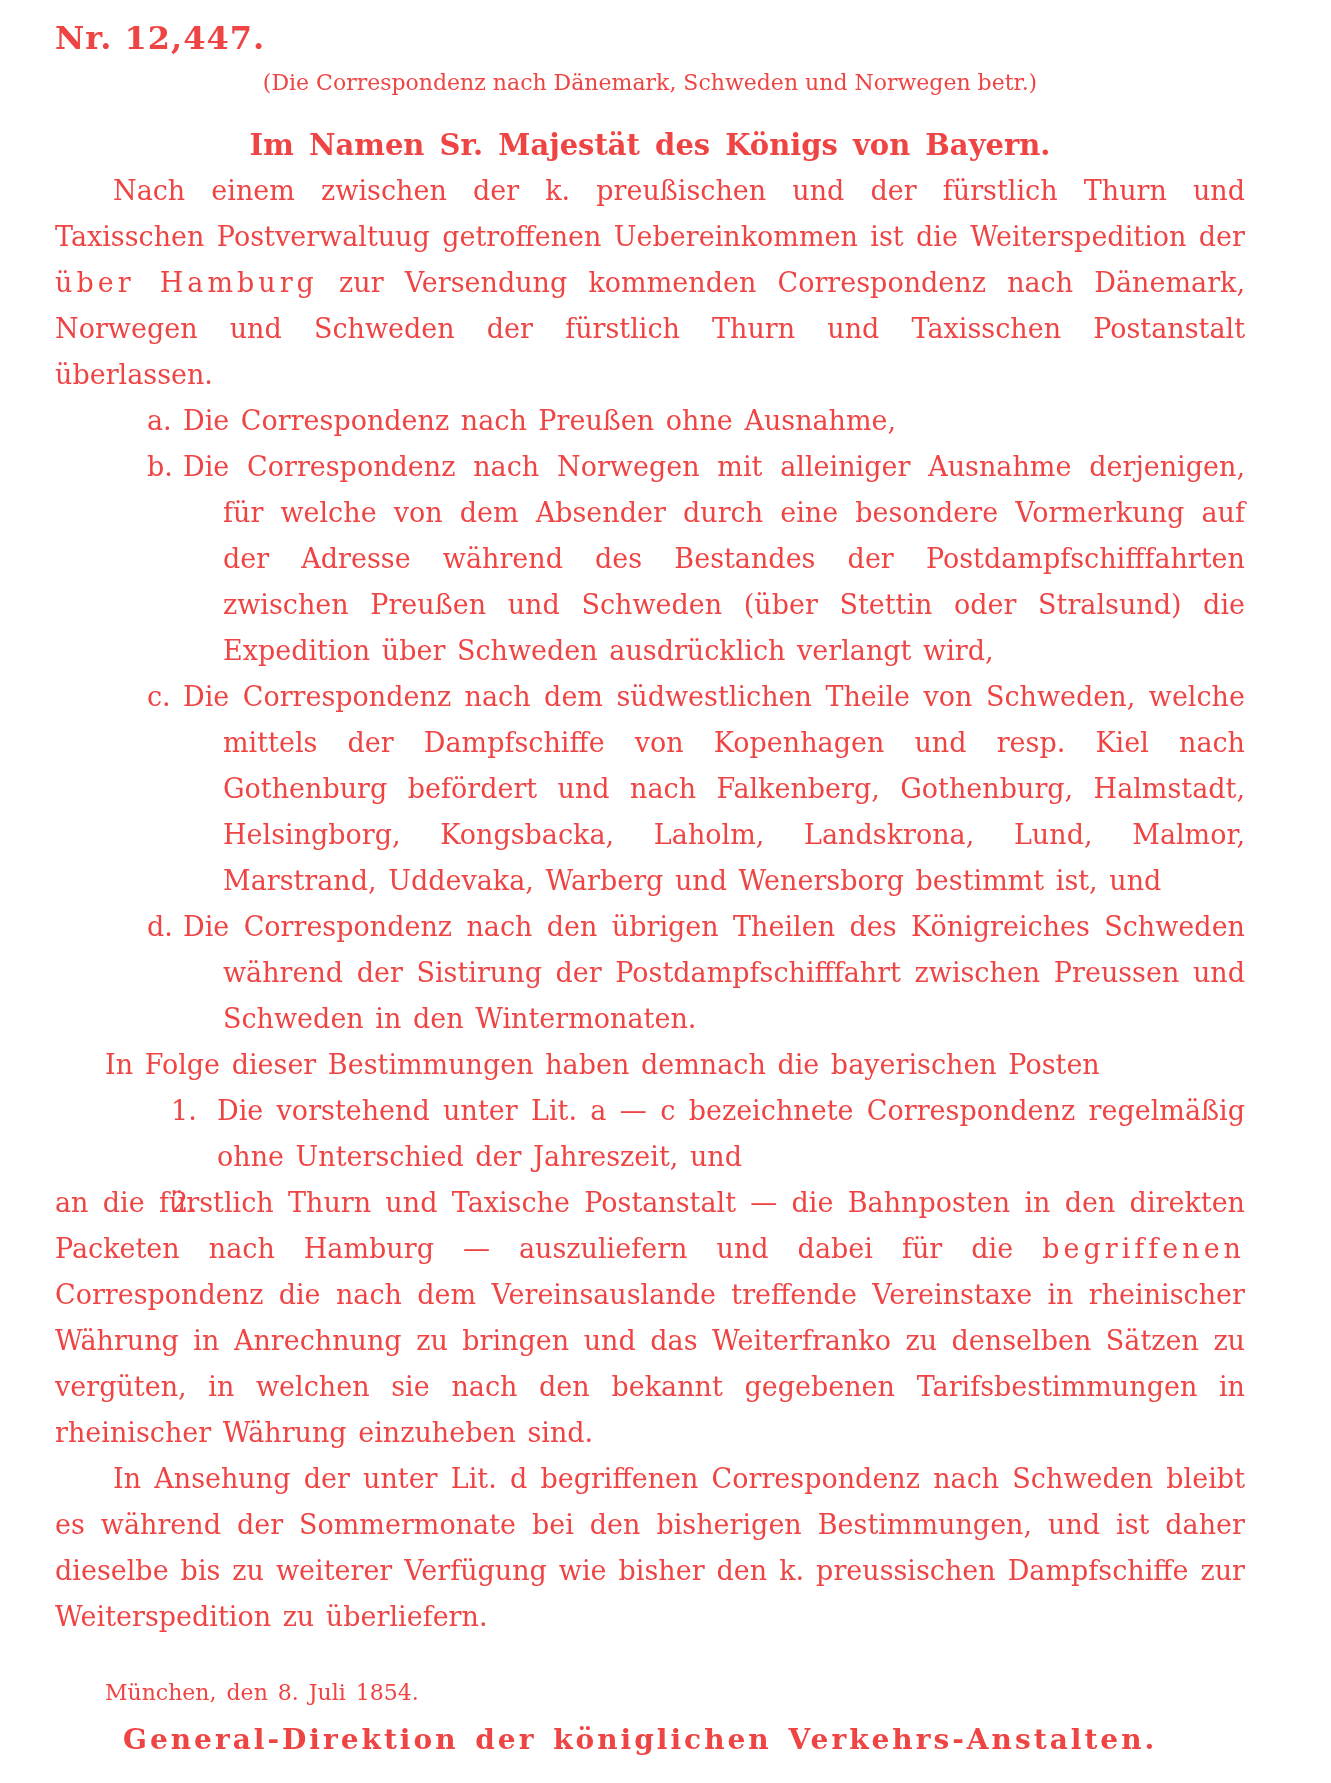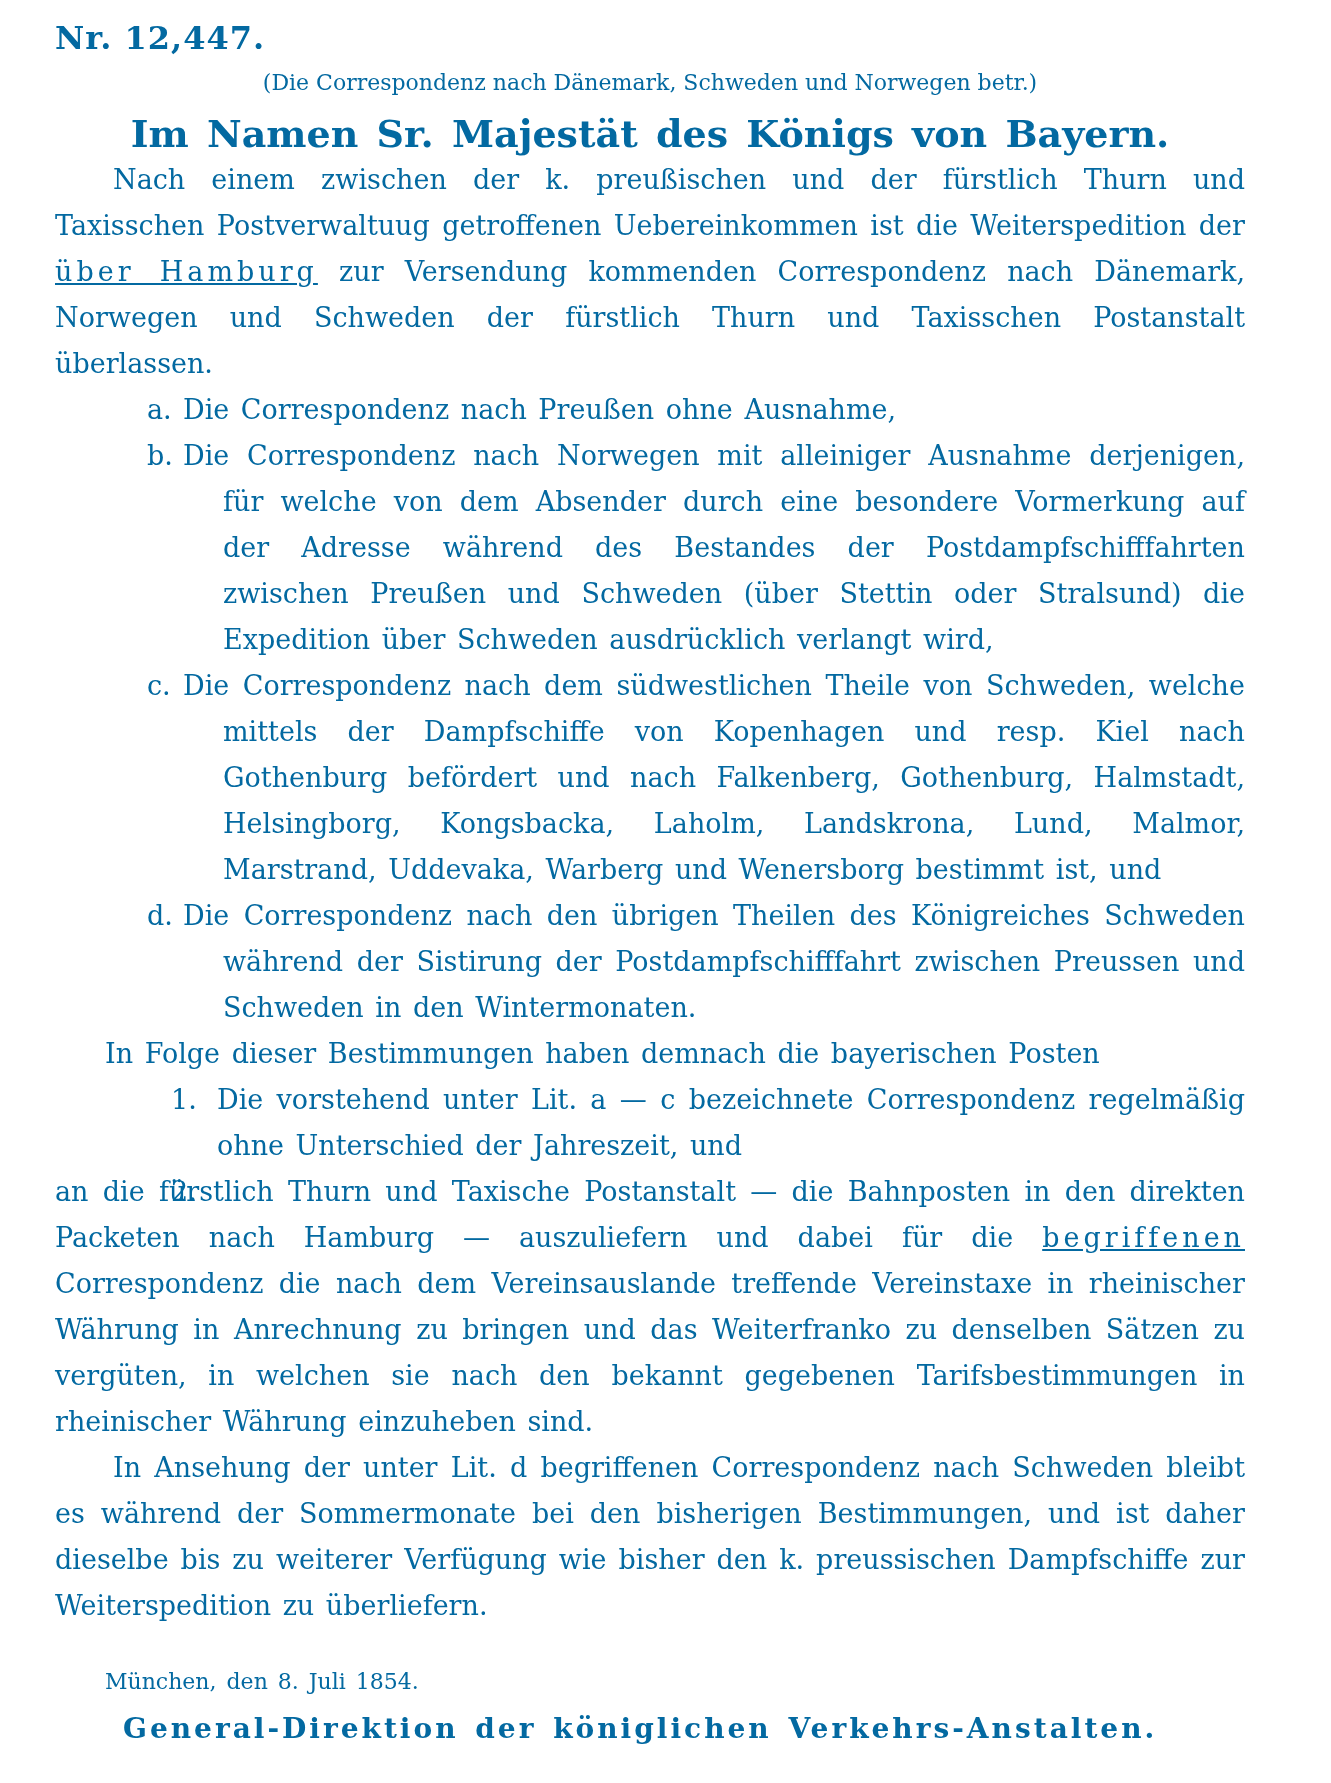--- a/index.html
+++ b/index.html
@@ -2,44 +2,44 @@
 <html lang="de"><head>
 <meta charset="utf-8">
 <style>
   html, body { margin: 0; padding: 0; background: #ffffff; }
   .page {
     position: relative;
     width: 1331px;
     height: 1783px;
     box-sizing: border-box;
     background: #ffffff;
-    color: #0369a1;
+    color: #ef4444;
     font-family: "DejaVu Serif", serif;
     padding: 16px 86px 0 55px;
     overflow: hidden;
   }
   .doc-number {
     font-size: 32px;
     font-weight: bold;
     letter-spacing: 1px;
     line-height: 44px;
   }
   .subject-line {
     text-align: center;
     font-size: 22px;
     line-height: 42px;
     margin-top: 2px;
   }
   .proclamation-line {
     text-align: center;
-    font-size: 38px;
+    font-size: 29px;
     font-weight: bold;
     line-height: 46px;
     word-spacing: 5px;
-    margin-top: 7px;
+    margin-top: 18px;
   }
   .para {
     font-size: 27px;
     line-height: 46px;
     text-align: justify;
     word-spacing: 3px;
     margin: 0;
   }
   .first-indent { text-indent: 58px; }
   .li {
@@ -63,21 +63,21 @@
     line-height: 46px;
     text-align: justify;
     word-spacing: 3px;
     padding-left: 162px;
   }
   .ni .marker {
     position: absolute;
     left: 116px;
     top: 0;
   }
-  .sperr { letter-spacing: 4px; text-decoration: underline; }
+  .sperr { letter-spacing: 4px; }
   .dateline {
     font-size: 22px;
     line-height: 46px;
     margin-left: 50px;
     word-spacing: 3px;
     margin-top: 30px;
   }
   .authority-line {
     font-size: 28px;
     font-weight: bold;

